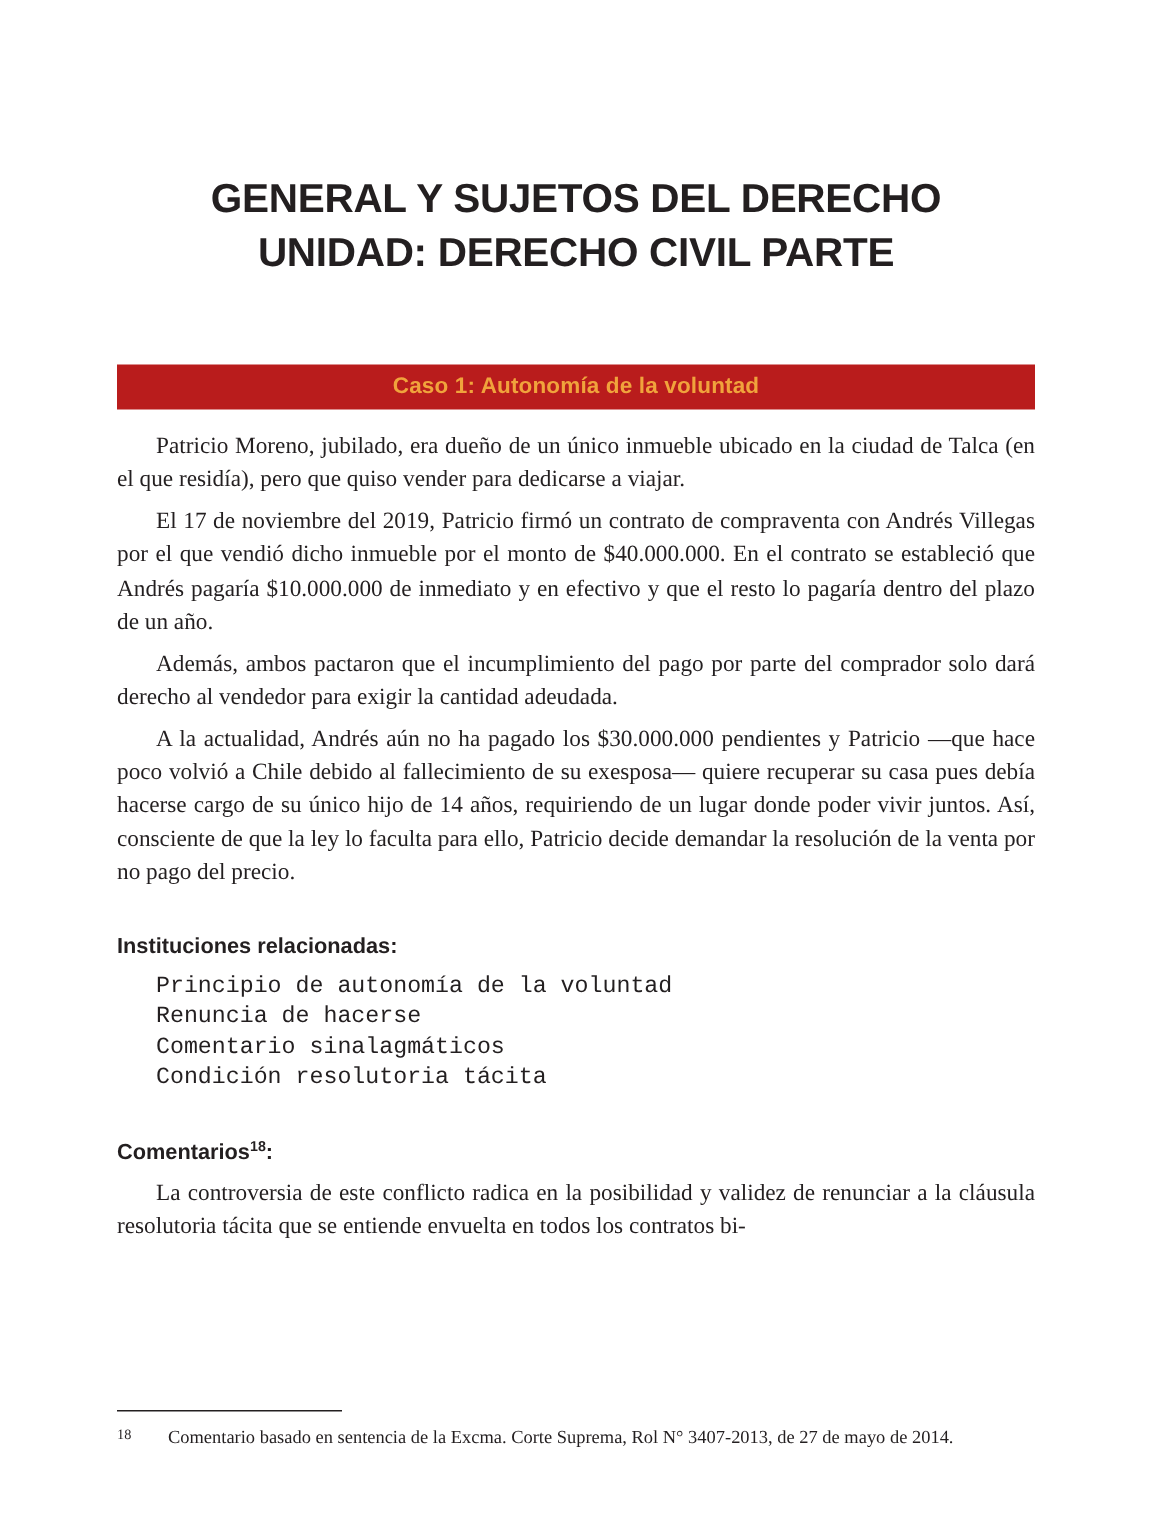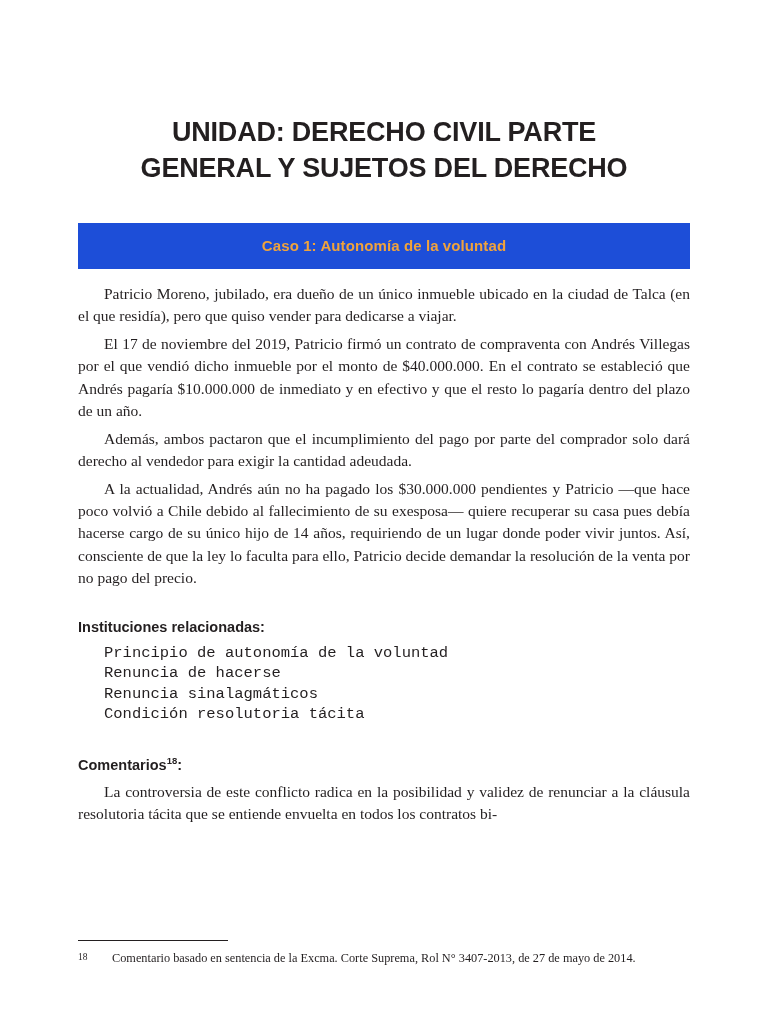--- a/index.html
+++ b/index.html
@@ -29,23 +29,23 @@
     line-height: 1.35;
     text-align: center;
     margin: 18px 0 0 0;
     letter-spacing: -0.2px;
     color: #231f20;
   }
   h1.doc-title .line {
     display: block;
   }
   .case-banner {
-    margin-top: 36px;
-    background: #1d4ed8;
-    height: 46px;
+    margin-top: 56px;
+    background: #b91c1c;
+    height: 30px;
     display: flex;
     align-items: center;
     justify-content: center;
   }
   .case-banner .case-label {
     font-family: "Liberation Sans", sans-serif;
     font-weight: bold;
     font-size: 15px;
     color: #f0a33c;
     letter-spacing: 0.1px;
@@ -117,40 +117,40 @@
     flex: 1 1 auto;
     text-align: left;
   }
 </style>
 </head>
 <body>
 
 <div class="page">
 
   <h1 class="doc-title">
+    <span class="line">GENERAL Y SUJETOS DEL DERECHO</span>
     <span class="line">UNIDAD: DERECHO CIVIL PARTE</span>
-    <span class="line">GENERAL Y SUJETOS DEL DERECHO</span>
   </h1>
 
   <div class="case-banner">
     <span class="case-label">Caso 1: Autonomía de la voluntad</span>
   </div>
 
   <div class="body-text">
     <p class="para">Patricio Moreno, jubilado, era dueño de un único inmueble ubicado en la ciudad de Talca (en el que residía), pero que quiso vender para dedicarse a viajar.</p>
     <p class="para">El 17 de noviembre del 2019, Patricio firmó un contrato de compraventa con Andrés Villegas por el que vendió dicho inmueble por el monto de $40.000.000. En el contrato se estableció que Andrés pagaría $10.000.000 de inmediato y en efectivo y que el resto lo pagaría dentro del plazo de un año.</p>
     <p class="para">Además, ambos pactaron que el incumplimiento del pago por parte del comprador solo dará derecho al vendedor para exigir la cantidad adeudada.</p>
     <p class="para">A la actualidad, Andrés aún no ha pagado los $30.000.000 pendientes y Patricio —que hace poco volvió a Chile debido al fallecimiento de su exesposa— quiere recuperar su casa pues debía hacerse cargo de su único hijo de 14 años, requiriendo de un lugar donde poder vivir juntos. Así, consciente de que la ley lo faculta para ello, Patricio decide demandar la resolución de la venta por no pago del precio.</p>
   </div>
 
   <h2 class="subhead">Instituciones relacionadas:</h2>
   <ul class="inst-list">
     <li>Principio de autonomía de la voluntad</li>
     <li>Renuncia de hacerse</li>
-    <li>Renuncia sinalagmáticos</li>
+    <li>Comentario sinalagmáticos</li>
     <li>Condición resolutoria tácita</li>
   </ul>
 
   <h2 class="subhead"><span>Comentarios</span><sup>18</sup><span>:</span></h2>
 
   <div class="comments-block">
     <p class="para">La controversia de este conflicto radica en la posibilidad y validez de renunciar a la cláusula resolutoria tácita que se entiende envuelta en todos los contratos bi-</p>
   </div>
 
   <div class="footnote-area">

